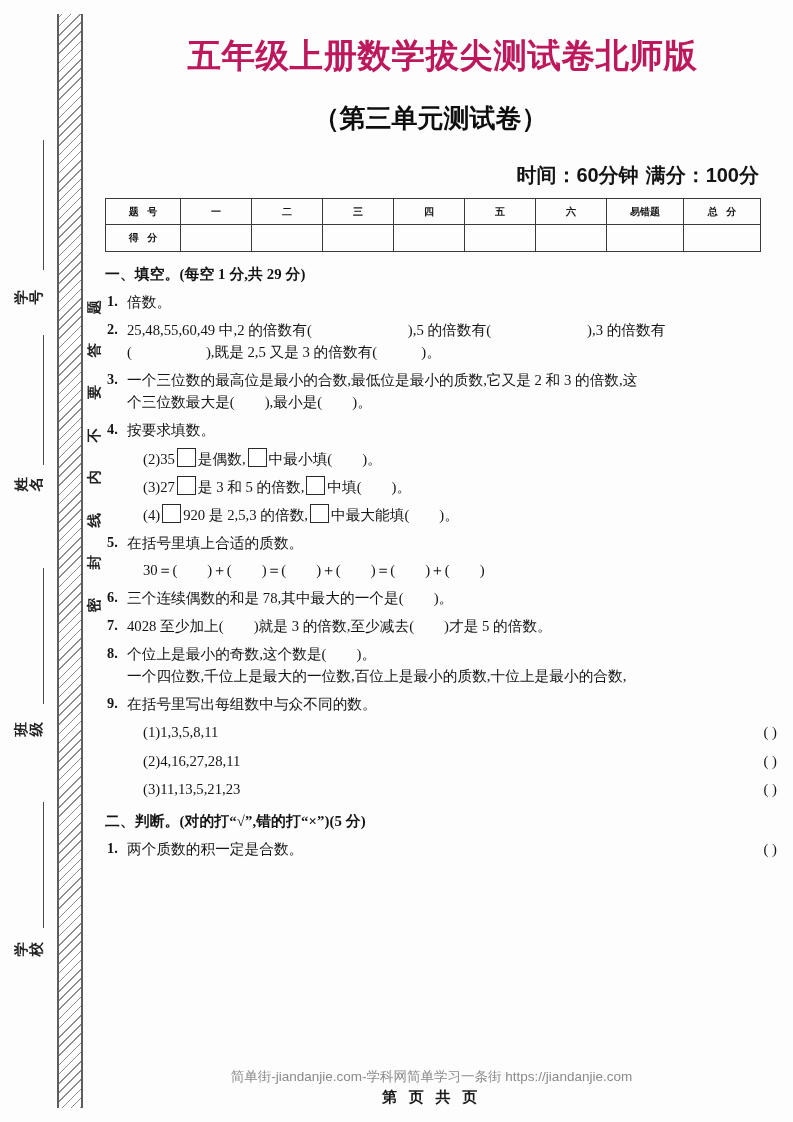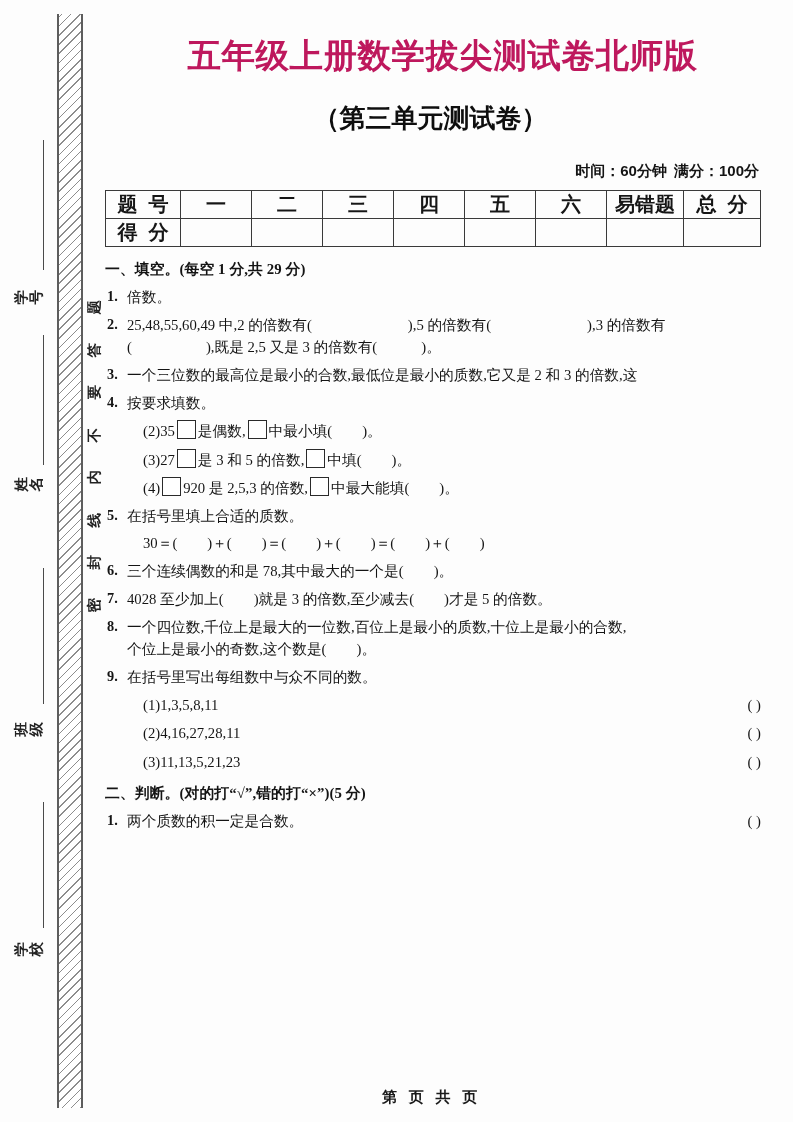--- a/index.html
+++ b/index.html
@@ -115,52 +115,52 @@
     text-align: center;
     color: #0e0e0e;
     transform: translateX(-18px);
   }
   .exam-meta {
     margin: 0;
     padding-top: 26px;
     padding-right: 34px;
     text-align: right;
     font-family: "Liberation Sans", sans-serif;
-    font-size: 15px;
+    font-size: 20px;
     font-weight: 600;
     color: #141414;
   }
   .exam-meta .gap { display: inline-block; width: 7px; }
 
   
   .score-table-wrap {
     margin: 9px 34px 0 1px;
   }
   table.score-table {
     width: 655px;
     border-collapse: collapse;
     table-layout: fixed;
   }
   table.score-table td {
     border: 1px solid #3a3a3a;
     height: 25px;
     text-align: center;
     vertical-align: middle;
     font-family: "Liberation Serif", serif;
-    font-size: 20px;
+    font-size: 10px;
     font-weight: 700;
     color: #161616;
     padding: 0;
   }
   table.score-table td.head-col { letter-spacing: 3px; text-indent: 3px; }
   table.score-table tr.row-scores td { height: 26px; }
 
   
   .qsection {
-    margin: 11px 30px 0 1px;
+    margin: 11px 14px 0 1px;
     font-family: "Liberation Serif", serif;
     font-size: 14.7px;
     color: #141414;
     line-height: 1.52;
   }
   .sec-head {
     font-weight: 700;
     font-size: 14.8px;
     margin-bottom: 2px;
     letter-spacing: 0.1px;
@@ -342,20 +342,21 @@
 
       <div class="q">
         <span class="num">2.</span>
         <span class="line"><span>25,48,55,60,49 中,2 的倍数有(</span><span class="blank blank-xl"></span><span>),5 的倍数有(</span><span class="blank blank-xl"></span><span>),3 的倍数有</span></span>
         <span class="line"><span>(</span><span class="blank blank-l"></span><span>),既是 2,5 又是 3 的倍数有(</span><span class="blank blank-m"></span><span>)。</span></span>
       </div>
 
       <div class="q">
         <span class="num">3.</span>
         <span class="line">一个三位数的最高位是最小的合数,最低位是最小的质数,它又是 2 和 3 的倍数,这</span>
+        <span class="line"><span>个三位数最大是(</span><span class="blank blank-s"></span><span>),最小是(</span><span class="blank blank-s"></span><span>)。</span></span>
       </div>
 
       <div class="q">
         <span class="num">4.</span>
         <span class="line">按要求填数。</span>
 
 
         <span class="sub"><span>(2)35</span><span class="boxfill"></span><span>是偶数,</span><span class="boxfill"></span><span>中最小填(</span><span class="blank blank-s"></span><span>)。</span></span>
 
         <span class="sub"><span>(3)27</span><span class="boxfill"></span><span>是 3 和 5 的倍数,</span><span class="boxfill"></span><span>中填(</span><span class="blank blank-s"></span><span>)。</span></span>
@@ -374,38 +375,39 @@
         <span class="line"><span>三个连续偶数的和是 78,其中最大的一个是(</span><span class="blank blank-s"></span><span>)。</span></span>
       </div>
 
       <div class="q">
         <span class="num">7.</span>
         <span class="line"><span>4028 至少加上(</span><span class="blank blank-s"></span><span>)就是 3 的倍数,至少减去(</span><span class="blank blank-s"></span><span>)才是 5 的倍数。</span></span>
       </div>
 
       <div class="q">
         <span class="num">8.</span>
+        <span class="line"><span>个位上是最小的奇数,这个数是(</span><span class="blank blank-s"></span><span>)。</span></span>
         <span class="line">一个四位数,千位上是最大的一位数,百位上是最小的质数,十位上是最小的合数,</span>
-        <span class="line"><span>个位上是最小的奇数,这个数是(</span><span class="blank blank-s"></span><span>)。</span></span>
       </div>
 
       <div class="q">
         <span class="num">9.</span>
         <span class="line">在括号里写出每组数中与众不同的数。</span>
         <span class="sub clearfix"><span class="ansparen">(        )</span><span>(1)1,3,5,8,11</span></span>
         <span class="sub clearfix"><span class="ansparen">(        )</span><span>(2)4,16,27,28,11</span></span>
         <span class="sub clearfix"><span class="ansparen">(        )</span><span>(3)11,13,5,21,23</span></span>
       </div>
     </div>
 
     <div class="qsection" style="margin-top:9px;">
       <div class="sec-head">二、判断。(对的打“√”,错的打“×”)(5 分)</div>
       <div class="q clearfix">
         <span class="num">1.</span>
         <span class="ansparen">(        )</span>
         <span class="line">两个质数的积一定是合数。</span>
       </div>
     </div>
 
+    <div class="footer-credit">简单街-jiandanjie.com-学科网简单学习一条街 https://jiandanjie.com</div>
     <div class="footer-pager">第 页 共 页</div>
 
   </div>
 </div>
 
 </body></html>

